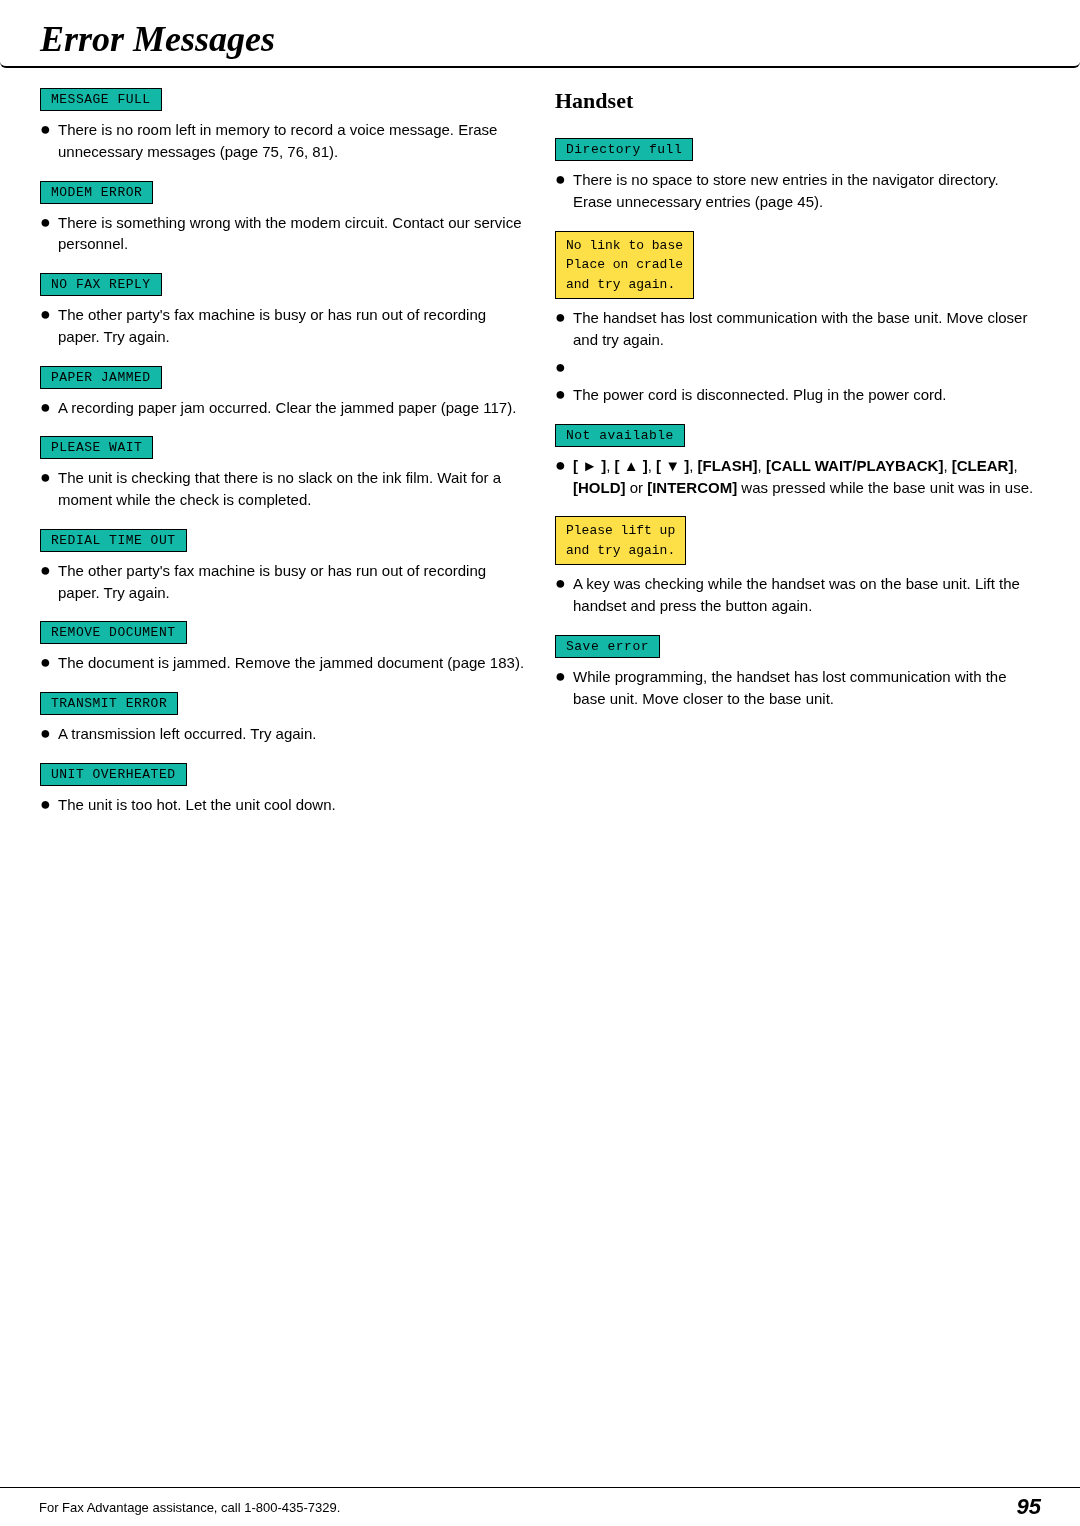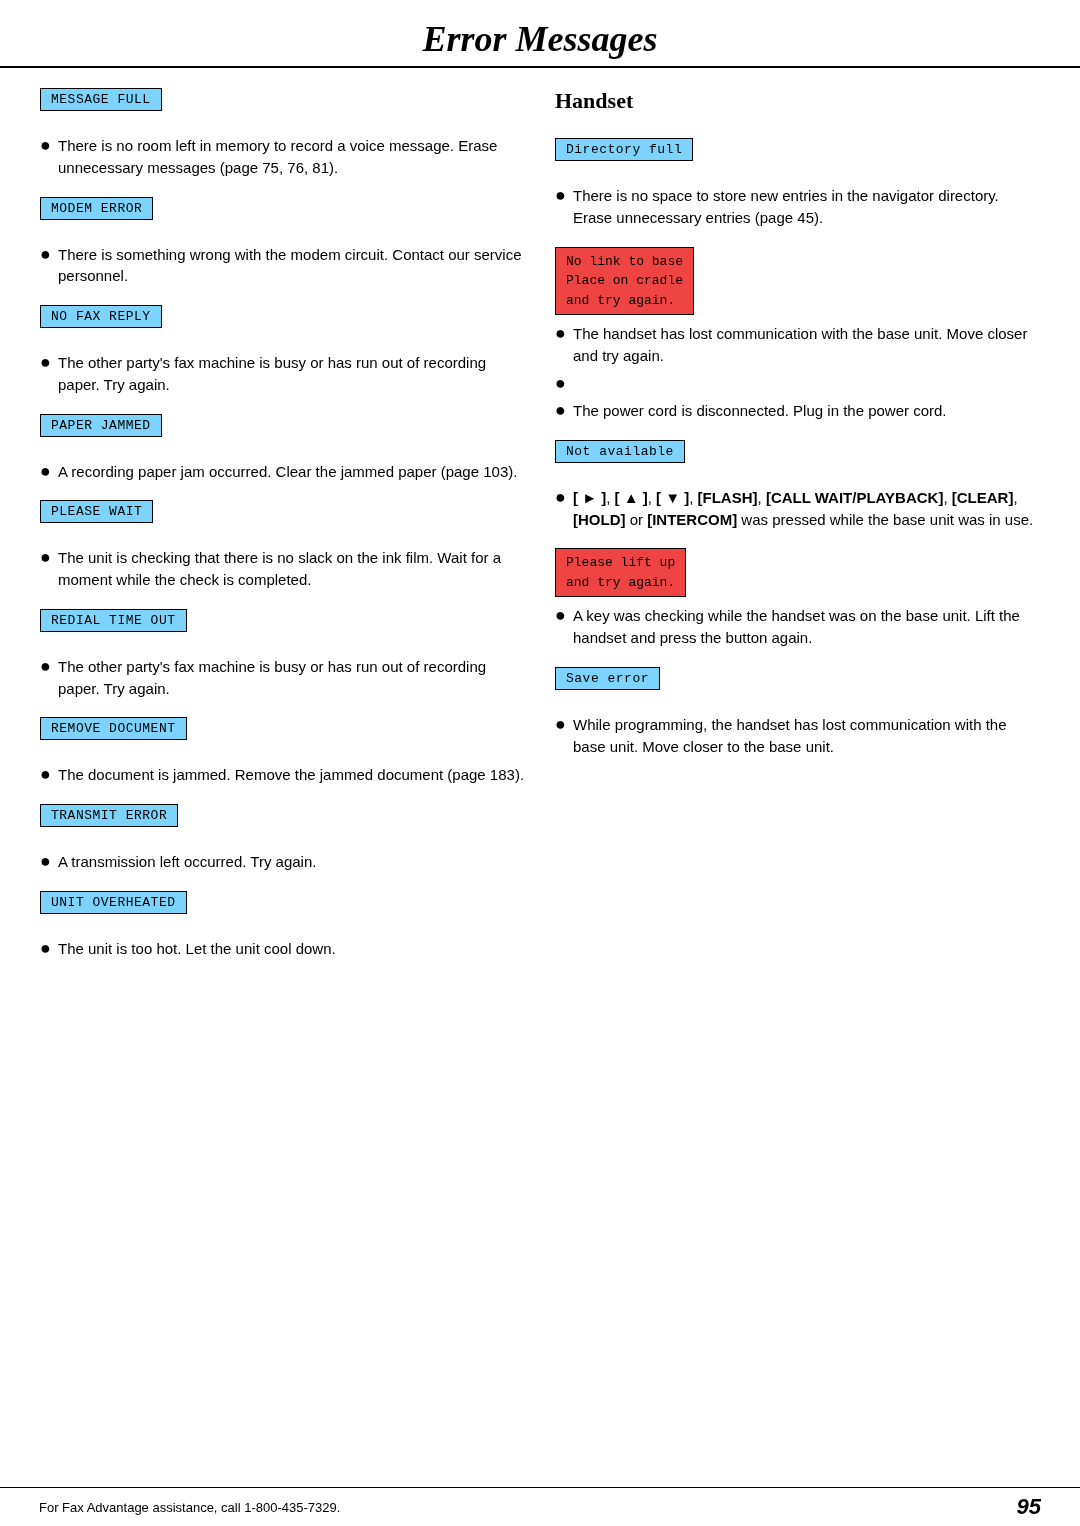--- a/index.html
+++ b/index.html
@@ -7,24 +7,25 @@
       width: 1080px;
       min-height: 1526px;
       background: #fff;
       font-family: Arial, Helvetica, sans-serif;
       font-size: 15px;
       color: #000;
       position: relative;
     }
 
     .page-header {
-      text-align: center;
+      text-align: left;
       padding: 18px 40px 0 40px;
       border-bottom: 2px solid #000;
       padding-bottom: 6px;
+      border-radius: 6px;
     }
     .page-title {
       font-size: 36px;
       font-style: italic;
       font-weight: bold;
       font-family: Times New Roman, serif;
     }
 
     .content-area {
       display: flex;
@@ -51,33 +52,33 @@
     .error-block {
       margin-bottom: 18px;
     }
 
     .error-code-box {
       border: 1px solid #000;
       display: inline-block;
       padding: 3px 10px;
       font-family: 'Courier New', Courier, monospace;
       font-size: 13px;
-      margin-bottom: 24px;
-      background: #7dd3fc;
+      margin-bottom: 8px;
+      background: #14b8a6;
       letter-spacing: 0.5px;
     }
 
     .error-code-box-multiline {
       border: 1px solid #000;
       display: inline-block;
       padding: 4px 10px;
       font-family: 'Courier New', Courier, monospace;
       font-size: 13px;
       margin-bottom: 8px;
-      background: #ef4444;
+      background: #fde047;
       line-height: 1.5;
     }
 
     .bullet-list {
       list-style: none;
       padding: 0;
     }
     .bullet-list li {
       display: flex;
       align-items: flex-start;
@@ -134,21 +135,21 @@
         </ul></div>
       <div class="error-block"><div class="error-code-box">NO FAX REPLY</div><ul class="bullet-list">
           <li>
             <span class="bullet-dot">●</span>
             <span>The other party's fax machine is busy or has run out of recording paper. Try again.</span>
           </li>
         </ul></div>
       <div class="error-block"><div class="error-code-box">PAPER JAMMED</div><ul class="bullet-list">
           <li>
             <span class="bullet-dot">●</span>
-            <span>A recording paper jam occurred. Clear the jammed paper (page 103).</span>
+            <span>A recording paper jam occurred. Clear the jammed paper (page 117).</span>
           </li>
         </ul></div>
       <div class="error-block"><div class="error-code-box">PLEASE WAIT</div><ul class="bullet-list">
           <li>
             <span class="bullet-dot">●</span>
             <span>The unit is checking that there is no slack on the ink film. Wait for a moment while the check is completed.</span>
           </li>
         </ul></div>
       <div class="error-block"><div class="error-code-box">REDIAL TIME OUT</div><ul class="bullet-list">
           <li>

